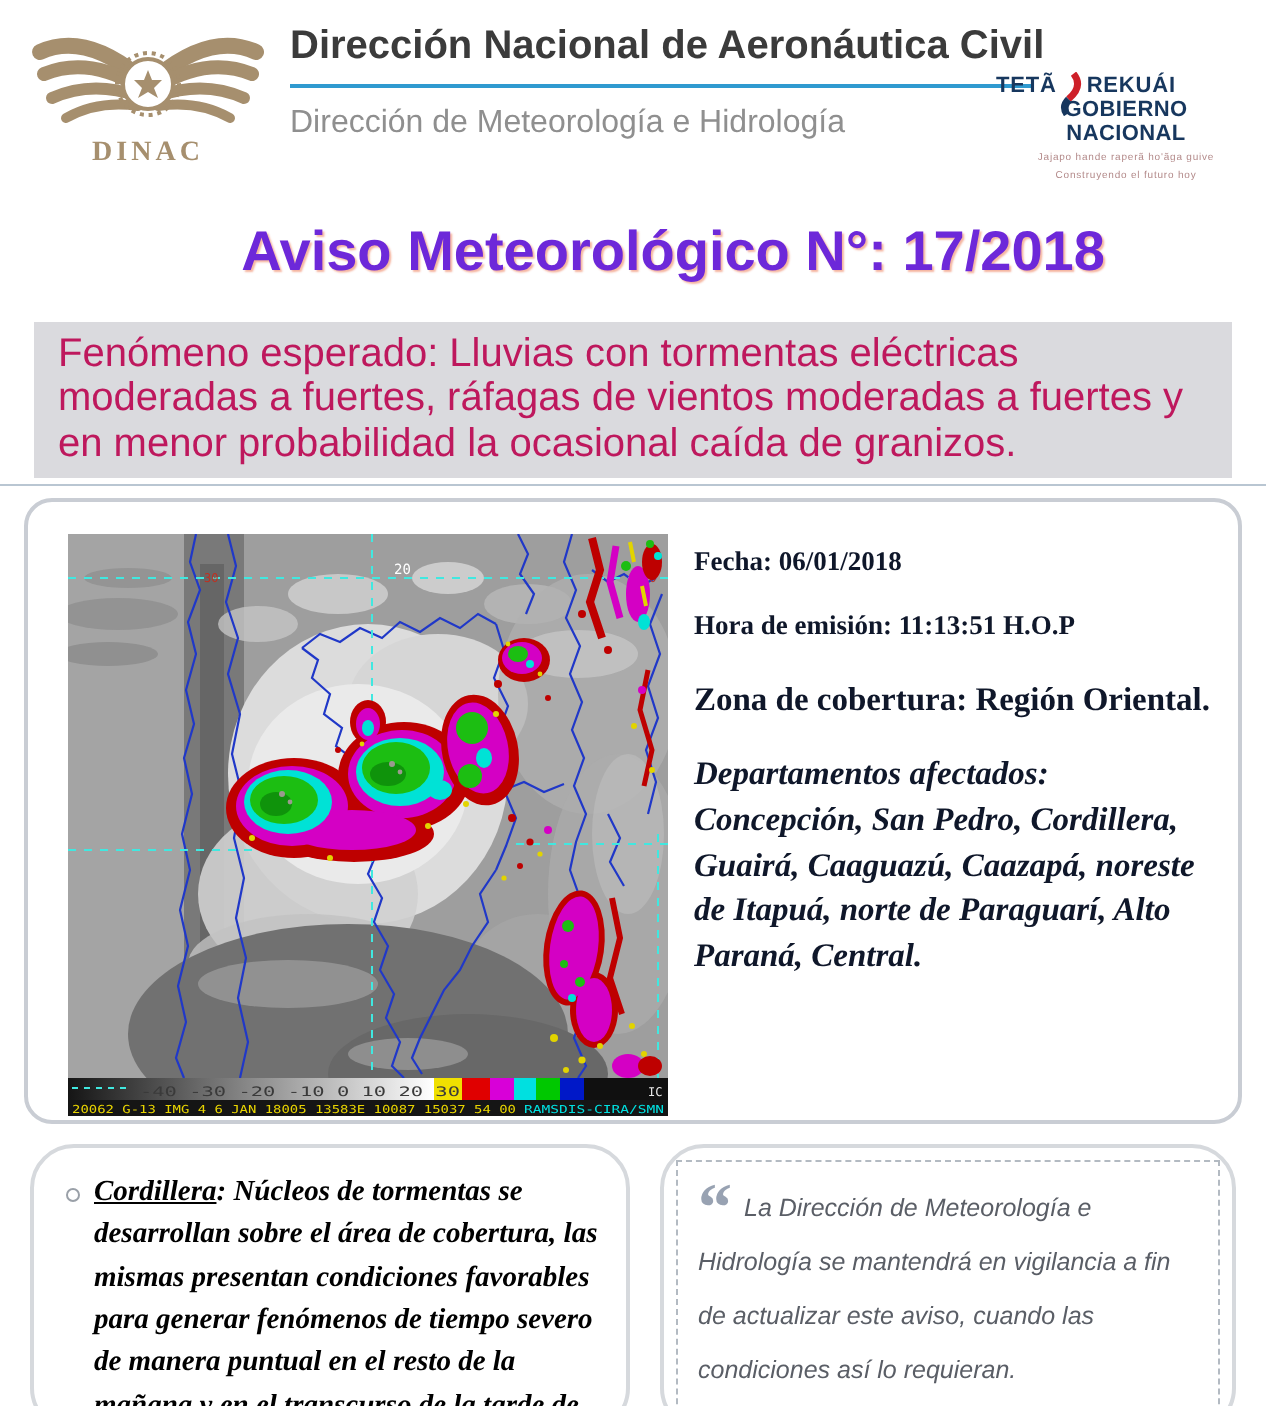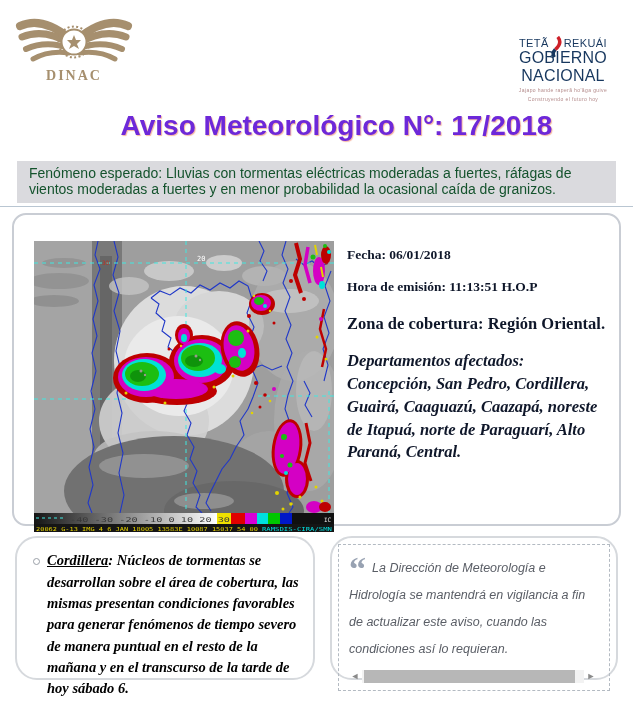--- a/index.html
+++ b/index.html
@@ -7,37 +7,37 @@
         font-family:"Liberation Sans",sans-serif;}
 
   
   .header{height:92px;position:relative;}
   .dinac-logo{position:absolute;left:12px;top:4px;width:124px;height:82px;}
   .org-block{position:absolute;left:145px;top:12px;width:372px;}
   .org-title{font-size:20px;font-weight:bold;color:#3b3b3b;white-space:nowrap;}
   .org-rule{height:2px;background:#2f9ad0;margin:7px 0 9px;}
   .org-subtitle{font-size:16px;color:#8f8f8f;white-space:nowrap;}
   .gov-logo{position:absolute;right:5px;top:36px;width:130px;text-align:center;color:#17375e;line-height:1.1;}
-  .gov-line1{font-size:11px;font-weight:normal;letter-spacing:.4px;display:flex;align-items:flex-end;justify-content:center;gap:1px;}
+  .gov-line1{font-size:11px;font-weight:bold;letter-spacing:.4px;display:flex;align-items:flex-end;gap:1px;}
   .gov-ribbon{width:13px;height:22px;margin-bottom:-9px;}
-  .gov-line2{font-size:16px;font-weight:normal;letter-spacing:.2px;word-spacing:8px;}
+  .gov-line2{font-size:11px;font-weight:bold;letter-spacing:.2px;word-spacing:8px;}
   .gov-caption{font-size:5px;color:#b38a8a;line-height:1.7;margin-top:2px;letter-spacing:.4px;}
 
   
   .advisory{margin-top:18px;height:38px;text-align:center;font-size:28px;font-weight:bold;
             color:#6d28d9;text-shadow:1px 1px 1px rgba(233,91,44,.45);margin-left:40px;}
 
   
-  .phenom{margin:13px 17px 0;background:#dadade;color:#14532d;font-size:14px;line-height:1.12;
+  .phenom{margin:13px 17px 0;background:#dadade;color:#be185d;font-size:20px;line-height:1.12;
           padding:5px 12px 6px;}
   .divider{height:1px;background:#b9c6d2;margin-top:3px;}
 
   
   .main-box{margin:6px 12px 0;border:2px solid #c9cdd4;border-radius:14px;height:313px;
-            display:flex;gap:13px;padding:26px 8px 0 20px;box-sizing:border-box;}
+            display:flex;gap:13px;padding:16px 8px 0 20px;box-sizing:border-box;}
   .sat{width:300px;height:291px;flex:none;display:block;}
   .info{padding-top:6px;font-family:"Liberation Serif",serif;color:#0f172a;width:262px;}
   .info-l1{font-size:13.5px;font-weight:bold;margin:0 0 16px;}
   .info-l2{font-size:13.5px;font-weight:bold;margin:0 0 19px;}
   .info-l3{font-size:16.5px;font-weight:bold;margin:0 0 16px;}
   .info-l4{font-size:16.5px;font-weight:bold;font-style:italic;line-height:1.38;margin:0;}
 
   
   .bottom{display:flex;margin:10px 15px 0;gap:15px;}
   .comment-box{width:300px;flex:none;box-sizing:border-box;border:2px solid #d6d9dd;border-radius:22px;
@@ -71,20 +71,25 @@
       </g>
       <use href="#wingL" transform="translate(124,0) scale(-1,1)"></use>
       <g>
         <circle cx="62" cy="38" r="12.5" fill="#ffffff" stroke="#a68f6e" stroke-width="2"></circle>
         <circle cx="62" cy="38" r="15.5" fill="none" stroke="#a68f6e" stroke-width="2" stroke-dasharray="2 2.4"></circle>
         <polygon points="62,31 64,36 69,36 65,40 67,45 62,42 57,45 59,40 55,36 60,36" fill="#a68f6e"></polygon>
       </g>
       <text x="62" y="76" text-anchor="middle" font-family="Liberation Serif, serif" font-size="14" font-weight="bold" letter-spacing="2" fill="#a68f6e">DINAC</text>
     </svg>
 
+    <div class="org-block">
+      <div class="org-title">Dirección Nacional de Aeronáutica Civil</div>
+      <div class="org-rule"></div>
+      <div class="org-subtitle">Dirección de Meteorología e Hidrología</div>
+    </div>
 
     <div class="gov-logo">
       <div class="gov-line1">
         <span>TETÃ</span>
         <svg class="gov-ribbon" viewBox="0 0 13 26">
           <path d="M8,1 C12,6 11,11 5,16" stroke="#ce2029" stroke-width="4" fill="none"></path>
           <path d="M5,16 C2,19 2,22 4,25" stroke="#17375e" stroke-width="4" fill="none"></path>
         </svg>
         <span>REKUÁI</span>
       </div>

